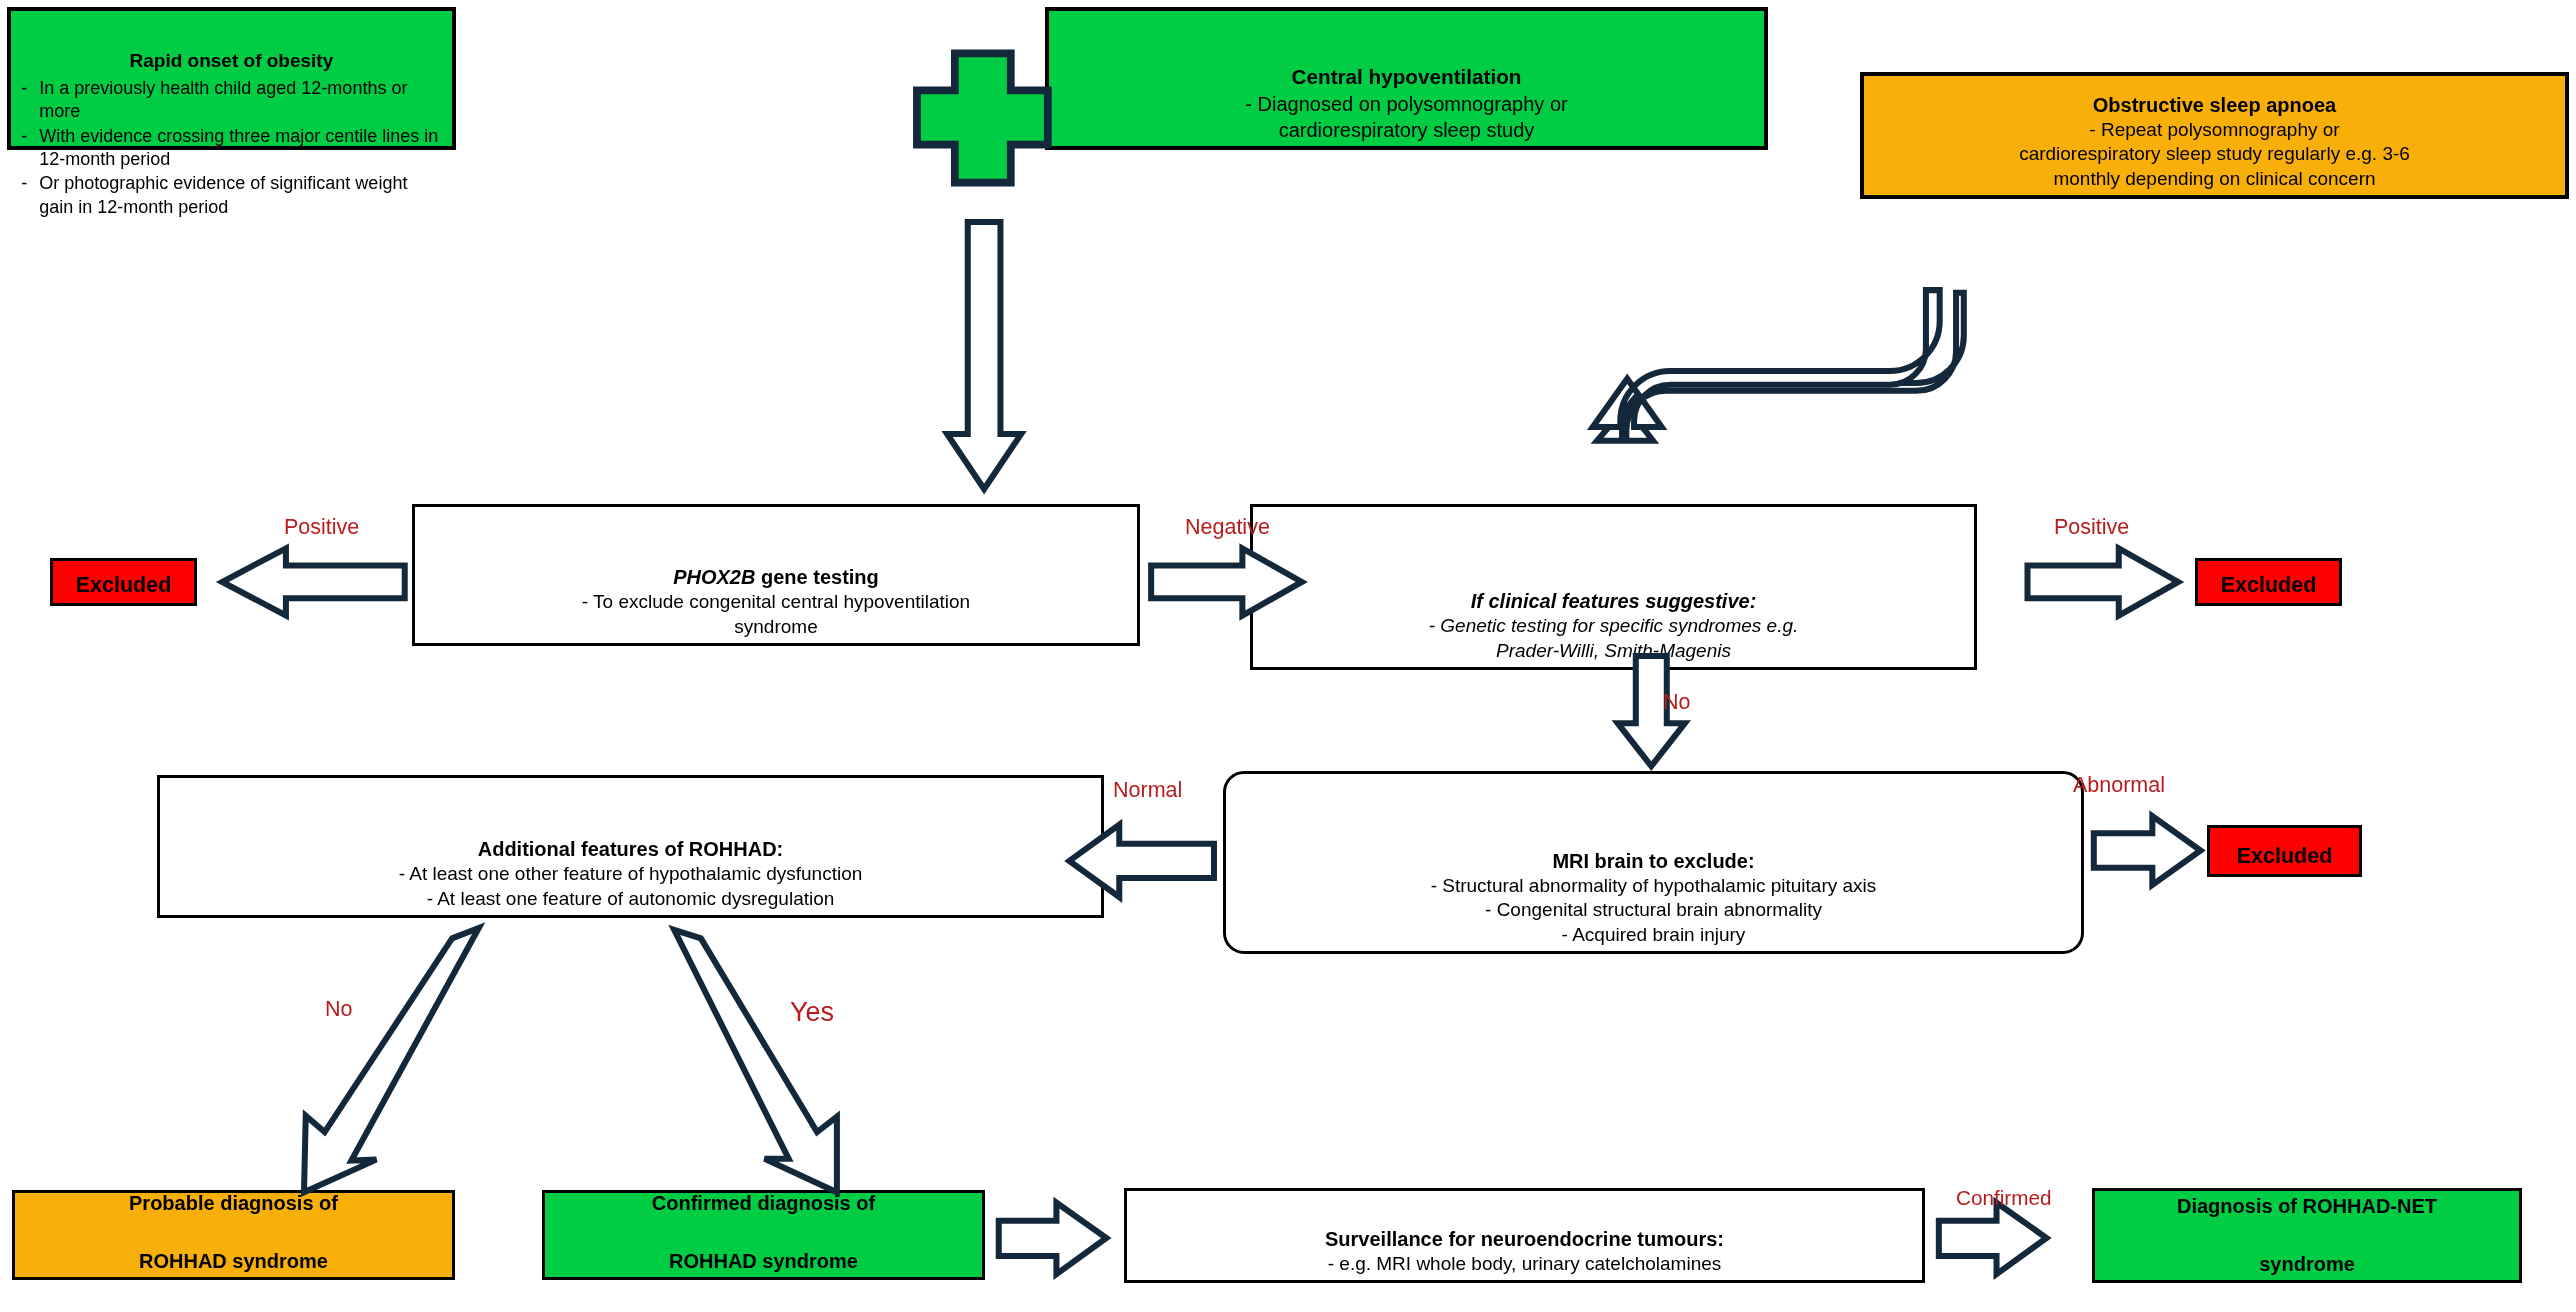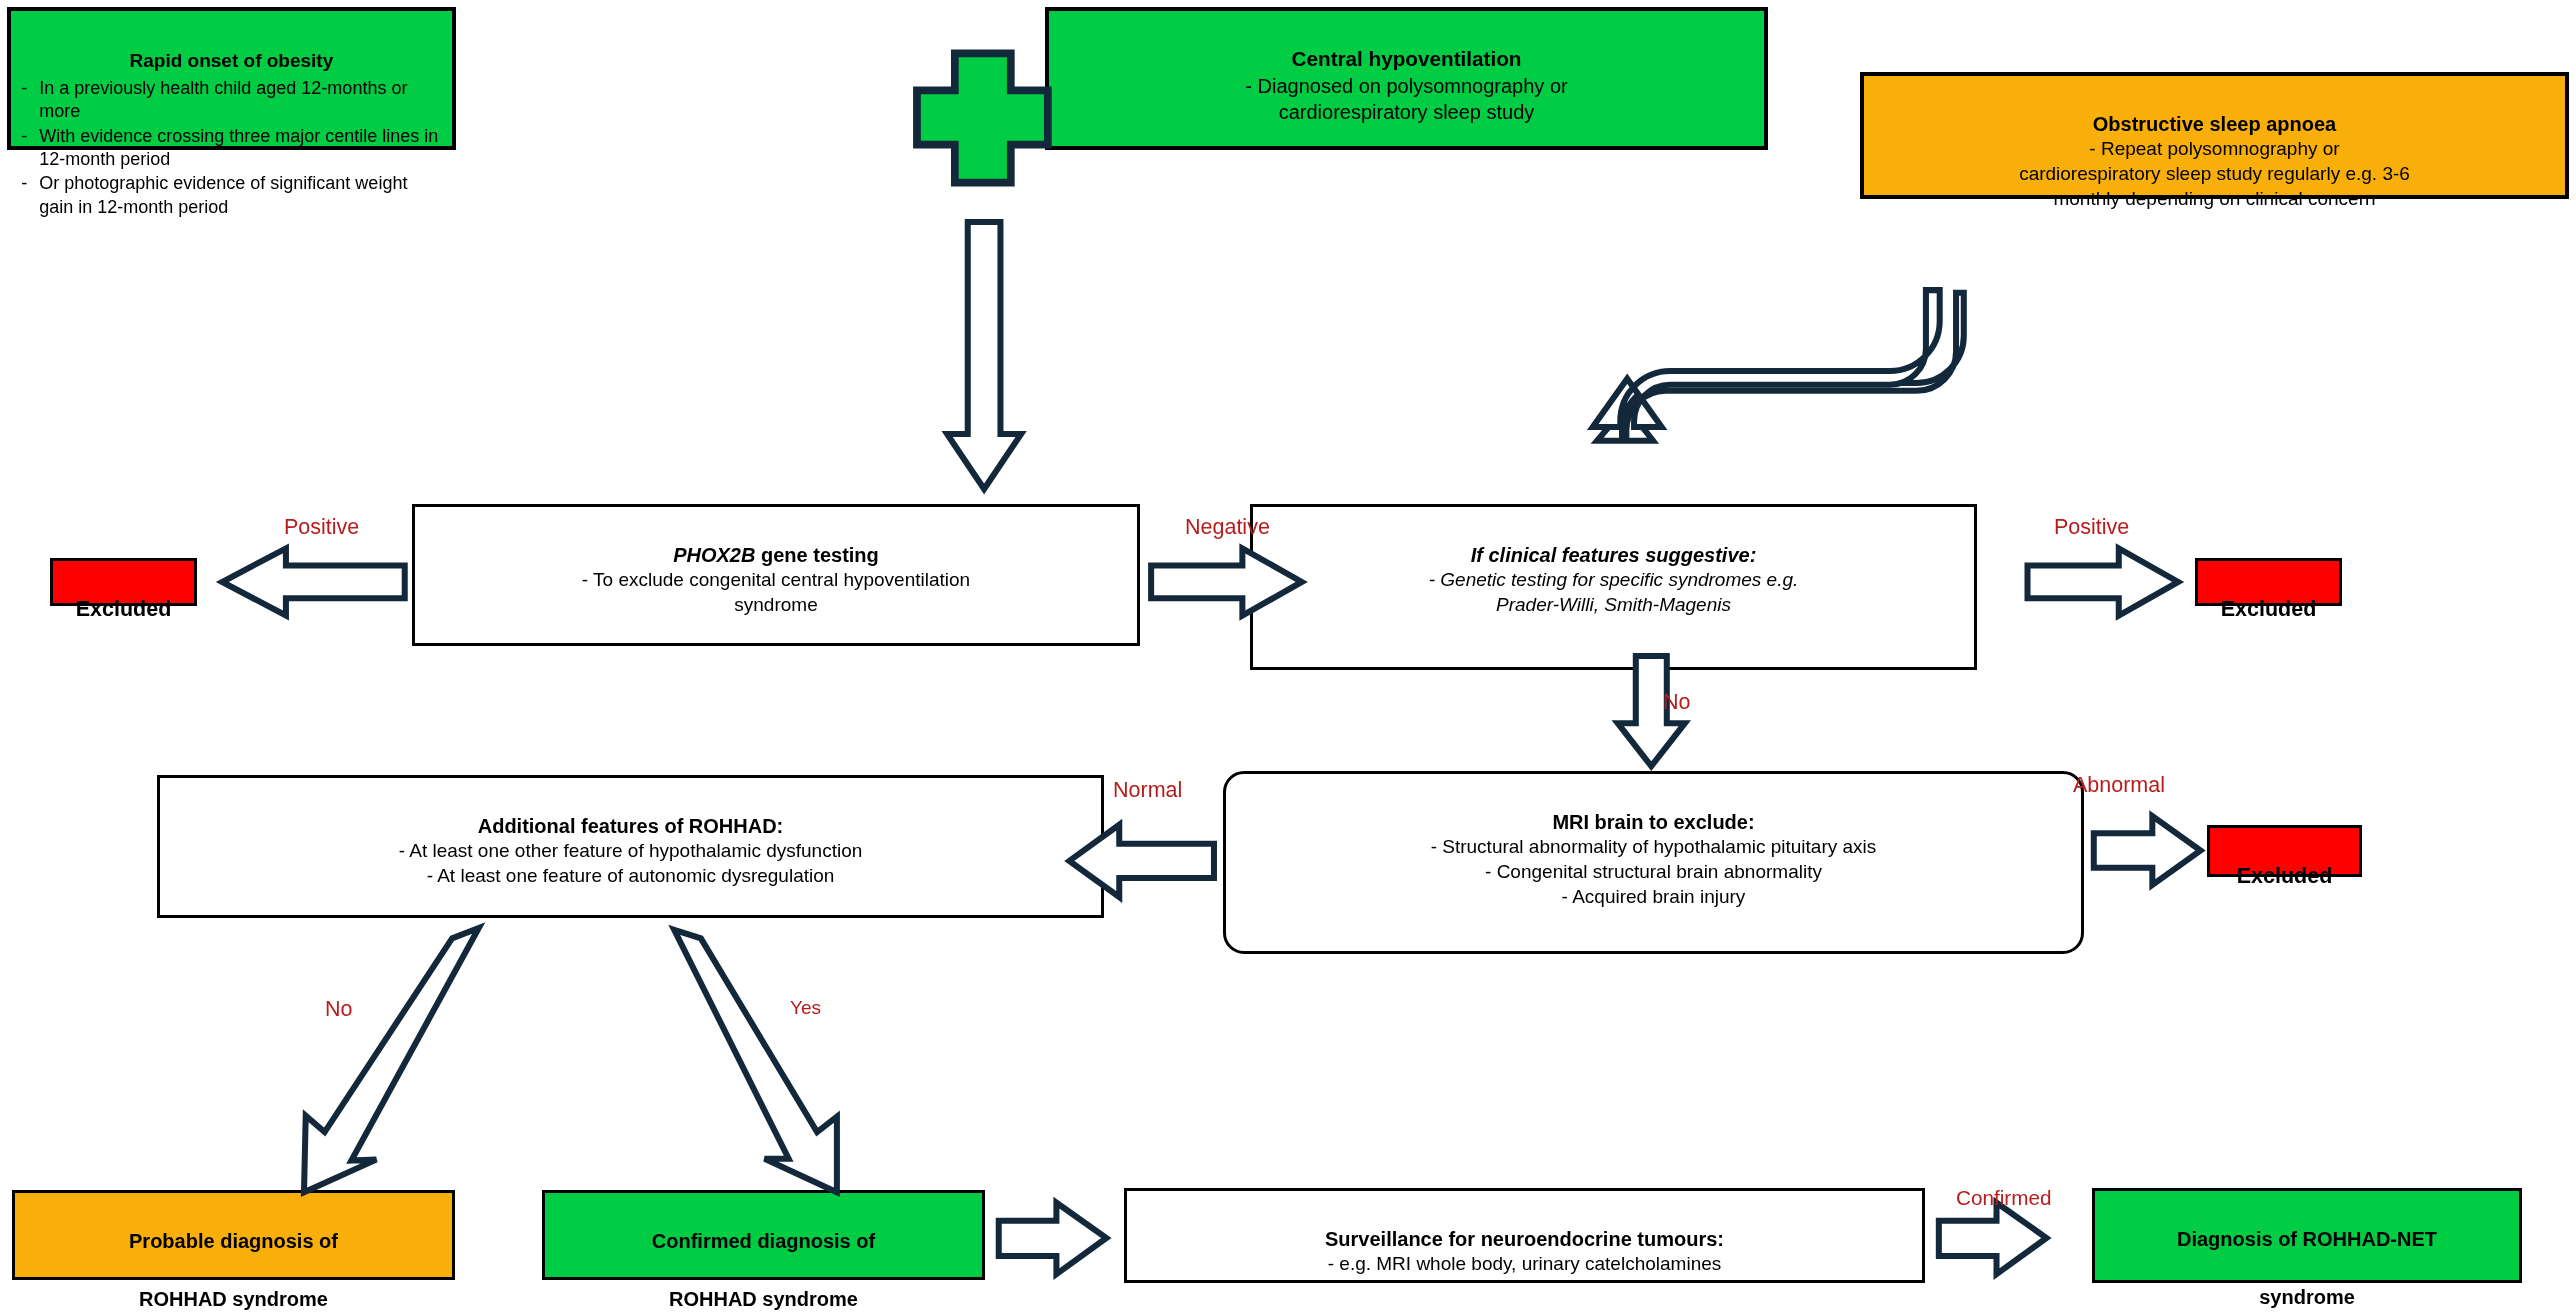--- a/index.html
+++ b/index.html
@@ -14,21 +14,21 @@
     background:#fff;
     overflow:hidden;
   }
   .box{
     position:absolute;
     box-sizing:border-box;
     border:4.3px solid #000000;
     display:flex;
     flex-direction:column;
     align-items:center;
-    justify-content:flex-start;
+    justify-content:flex-end;
     text-align:center;
     line-height:1.30;
     padding:3.4px 8.6px;
   }
   .box .ttl{font-weight:bold;margin-top:32px;}
   .box .ln{white-space:nowrap;}
   .green{background:#00CC44;}
   .orange{background:#F9AF09;}
   .red{background:#FF0000;}
   .white{background:#FFFFFF;}
@@ -200,17 +200,17 @@
     </g>
   </svg>
 
   <div class="lbl" style="left:284px;top:515px;font-size:21.5px;">Positive</div>
   <div class="lbl" style="left:1185px;top:515px;font-size:21.5px;">Negative</div>
   <div class="lbl" style="left:2054px;top:515px;font-size:21.5px;">Positive</div>
   <div class="lbl" style="left:1663px;top:690px;font-size:21.5px;">No</div>
   <div class="lbl" style="left:1113px;top:778px;font-size:21.5px;">Normal</div>
   <div class="lbl" style="left:2073px;top:773px;font-size:21.5px;">Abnormal</div>
   <div class="lbl" style="left:325px;top:997px;font-size:21.5px;">No</div>
-  <div class="lbl" style="left:790px;top:997px;font-size:19px;">Yes</div>
+  <div class="lbl" style="left:790px;top:997px;font-size:27px;">Yes</div>
   <div class="lbl" style="left:1956px;top:1186px;font-size:20.7px;">Confirmed</div>
 
 </div>
 
 
 </body></html>

